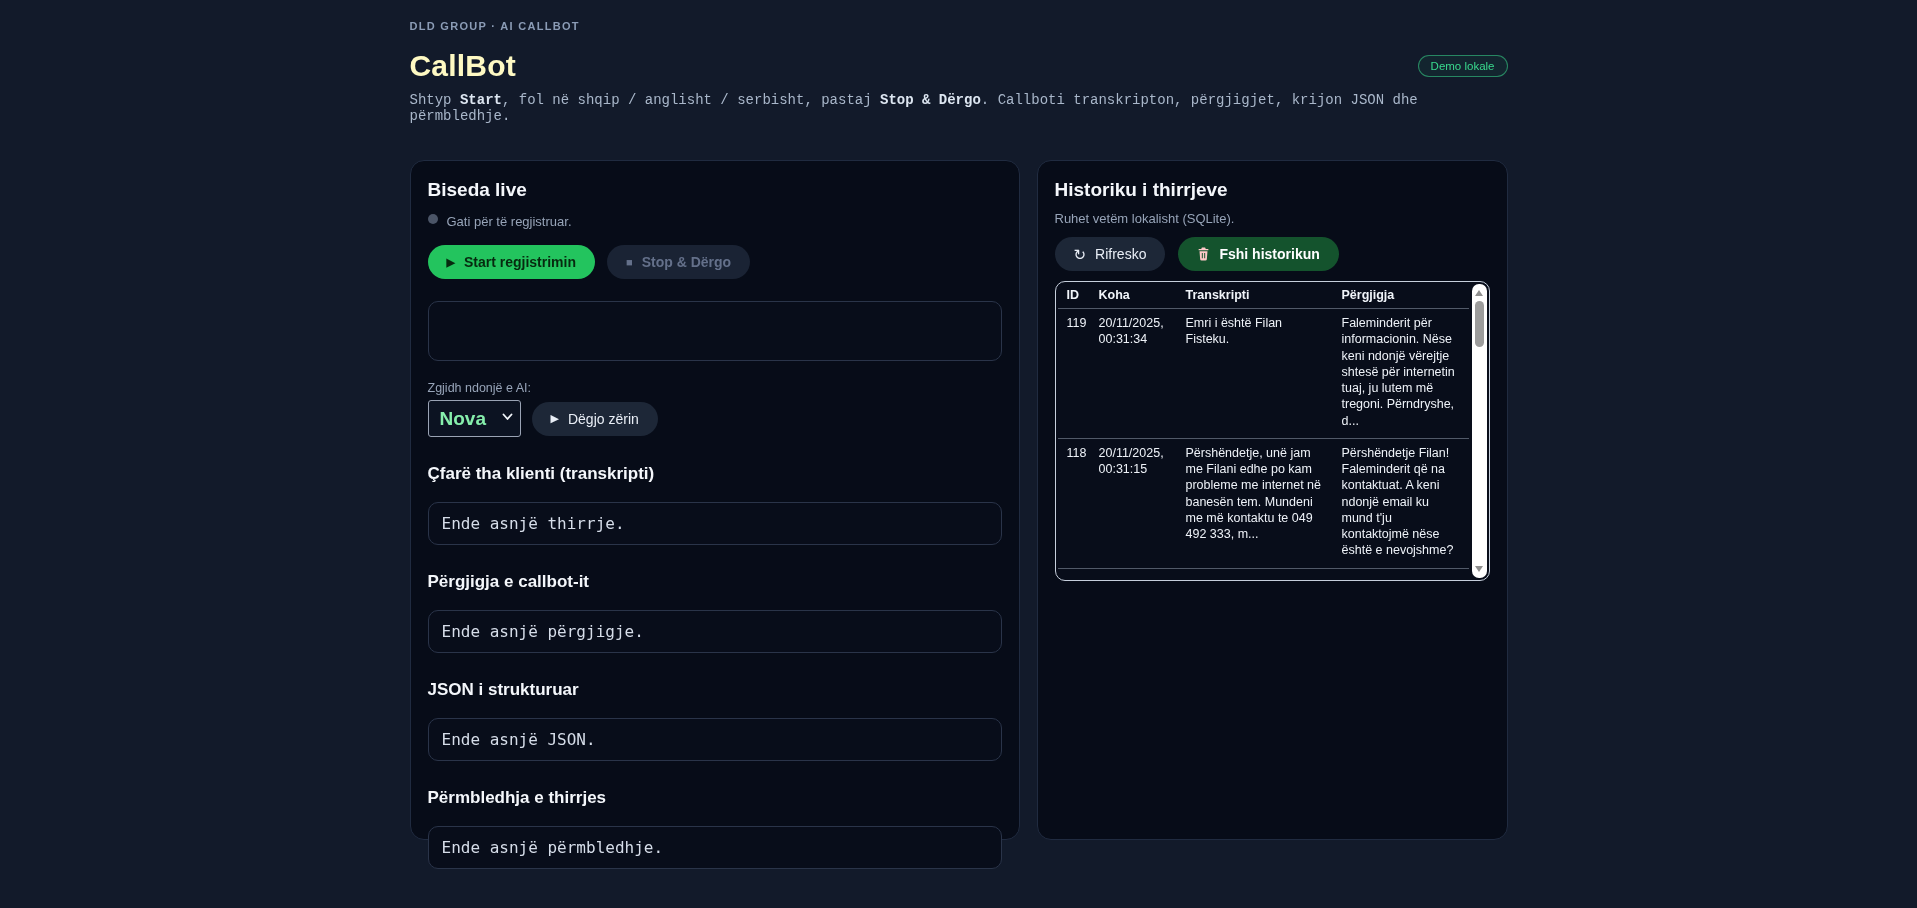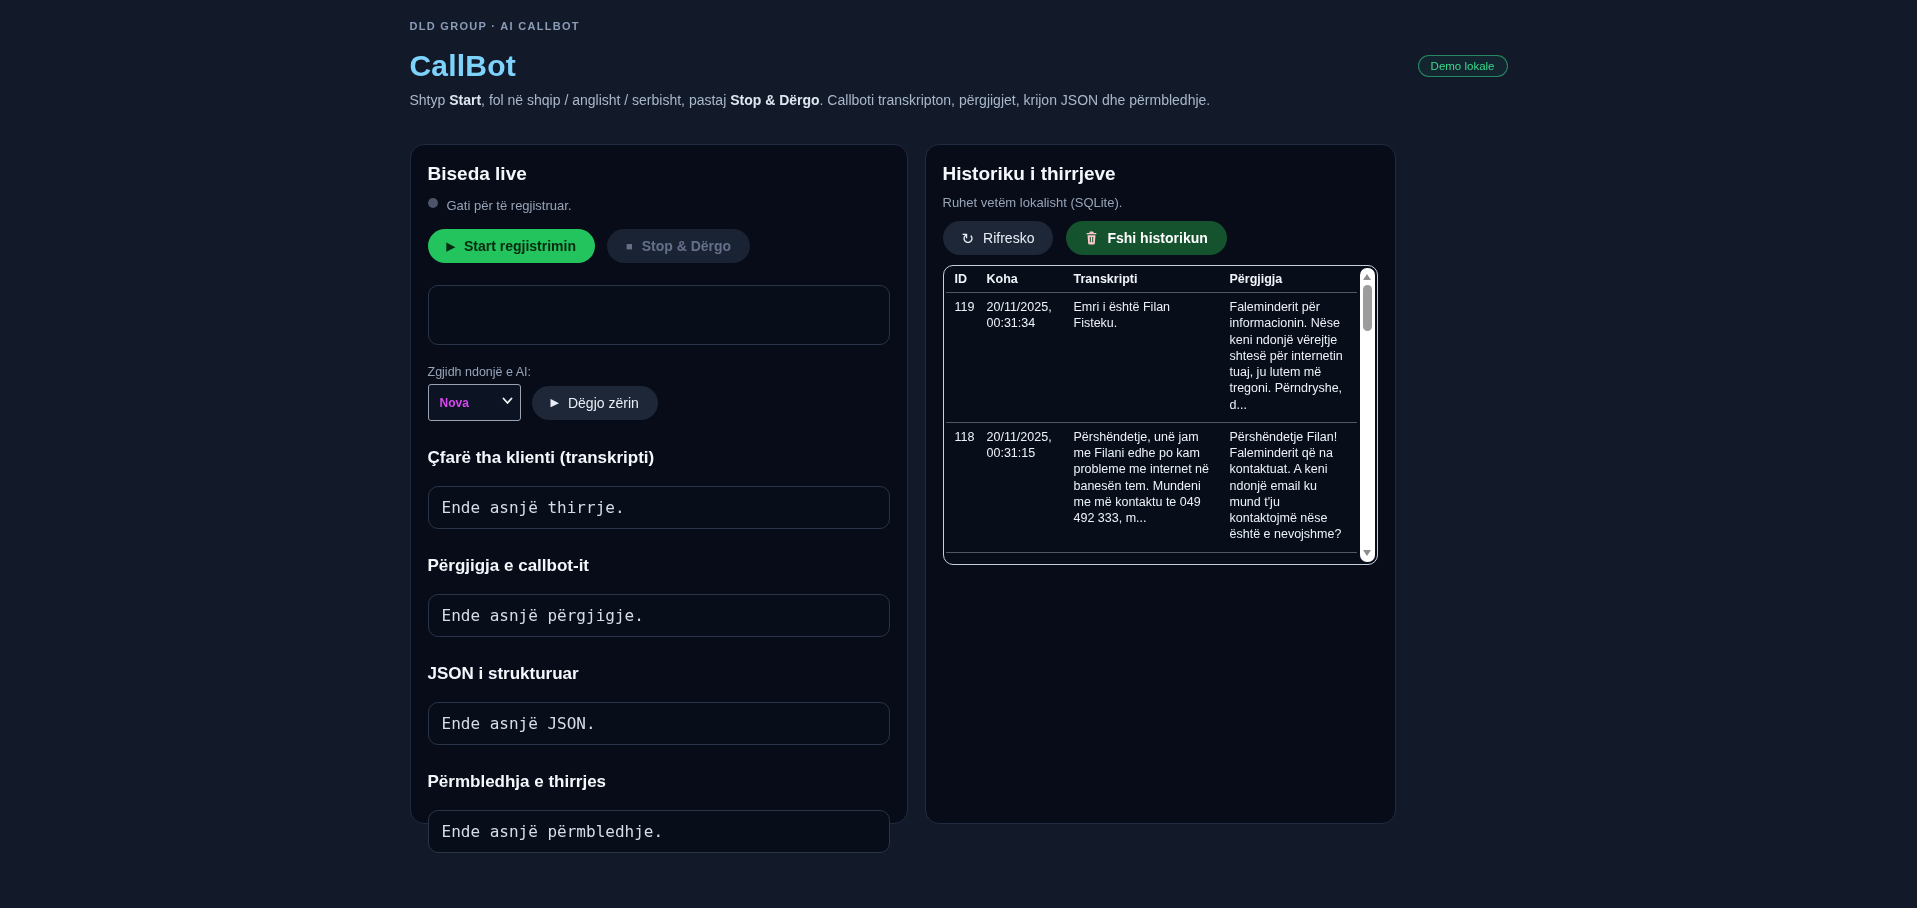--- a/index.html
+++ b/index.html
@@ -11,40 +11,40 @@
     color: #e7edf6;
   }
   .page { width: 1098px; margin: 0 auto; padding-top: 20px; }
 
   
   .eyebrow {
     font-size: 11px; font-weight: 700; letter-spacing: 1.3px;
     color: #8b9cb6; text-transform: uppercase;
   }
   .title-row { display: flex; align-items: center; justify-content: space-between; margin-top: 17px; }
-  h1.app-title { margin: 0; font-size: 30px; line-height: 34px; font-weight: 700; color: #7dd3fc; letter-spacing: .2px; }
+  h1.app-title { margin: 0; font-size: 30px; line-height: 34px; font-weight: 700; color: #fef9c3; letter-spacing: .2px; }
   .badge {
     font-size: 11.5px; color: #39d98d;
     border: 1px solid rgba(57, 217, 141, .55);
     background: rgba(57, 217, 141, .06);
     border-radius: 999px; padding: 4px 12px; white-space: nowrap;
   }
-  .subtitle { margin: 9px 0 0; font-size: 14px; color: #a9b7ca; }
+  .subtitle { margin: 9px 0 0; font-size: 14px; color: #a9b7ca; font-family: Liberation Mono, monospace; }
   .subtitle strong { color: #dde6f1; font-weight: 700; }
 
   
   .columns { display: flex; gap: 17px; margin-top: 36px; }
   .panel {
     background: #070c18;
     border: 1px solid #202b40;
     border-radius: 14px;
     padding: 17px;
     height: 680px;
   }
-  .panel-live { width: 498px; }
+  .panel-live { width: 610px; }
   .panel-history { width: 471px; }
   .panel h2 { margin: 1px 0 0; font-size: 19px; font-weight: 700; color: #f4f7fb; }
 
   
   .status-row { display: flex; align-items: flex-start; gap: 9px; margin-top: 13px; font-size: 13px; color: #97a4b8; }
   .status-dot { width: 10px; height: 10px; border-radius: 50%; background: #4b5567; flex: 0 0 auto; }
 
   .btn { border: none; border-radius: 999px; font-family: inherit; cursor: pointer;
          display: inline-flex; align-items: center; gap: 9px; font-size: 14px; padding: 9px 19px; }
   .btn .glyph { font-size: 11px; line-height: 1; }
@@ -58,23 +58,23 @@
     margin-top: 22px; height: 60px;
     border: 1px solid #2a3449; border-radius: 10px; background: #080d1a;
   }
 
   .voice-label { margin-top: 20px; font-size: 12.5px; color: #97a4b8; }
   .voice-row { display: flex; align-items: center; gap: 11px; margin-top: 5px; }
   .select-wrap { position: relative; width: 93px; }
   select.voice-select {
     appearance: none; -webkit-appearance: none;
     width: 100%; height: 37px;
-    background: #0c1322; color: #d946ef;
+    background: #0c1322; color: #86efac;
     border: 1px solid #9aa3b4; border-radius: 3px;
-    font-family: inherit; font-size: 12px; font-weight: 600;
+    font-family: inherit; font-size: 19px; font-weight: 600;
     padding: 0 24px 0 11px; cursor: pointer;
   }
   .select-chevron { position: absolute; right: 8px; top: 13px; pointer-events: none; }
 
   .section-h { margin: 27px 0 0; font-size: 17px; font-weight: 700; color: #f4f7fb; }
   .mono-box {
     margin-top: 18px; min-height: 38px;
     border: 1px solid #2a3449; border-radius: 10px; background: #080d1a;
     padding: 11px 13px;
     font-family: "DejaVu Sans Mono", "Liberation Mono", monospace;

